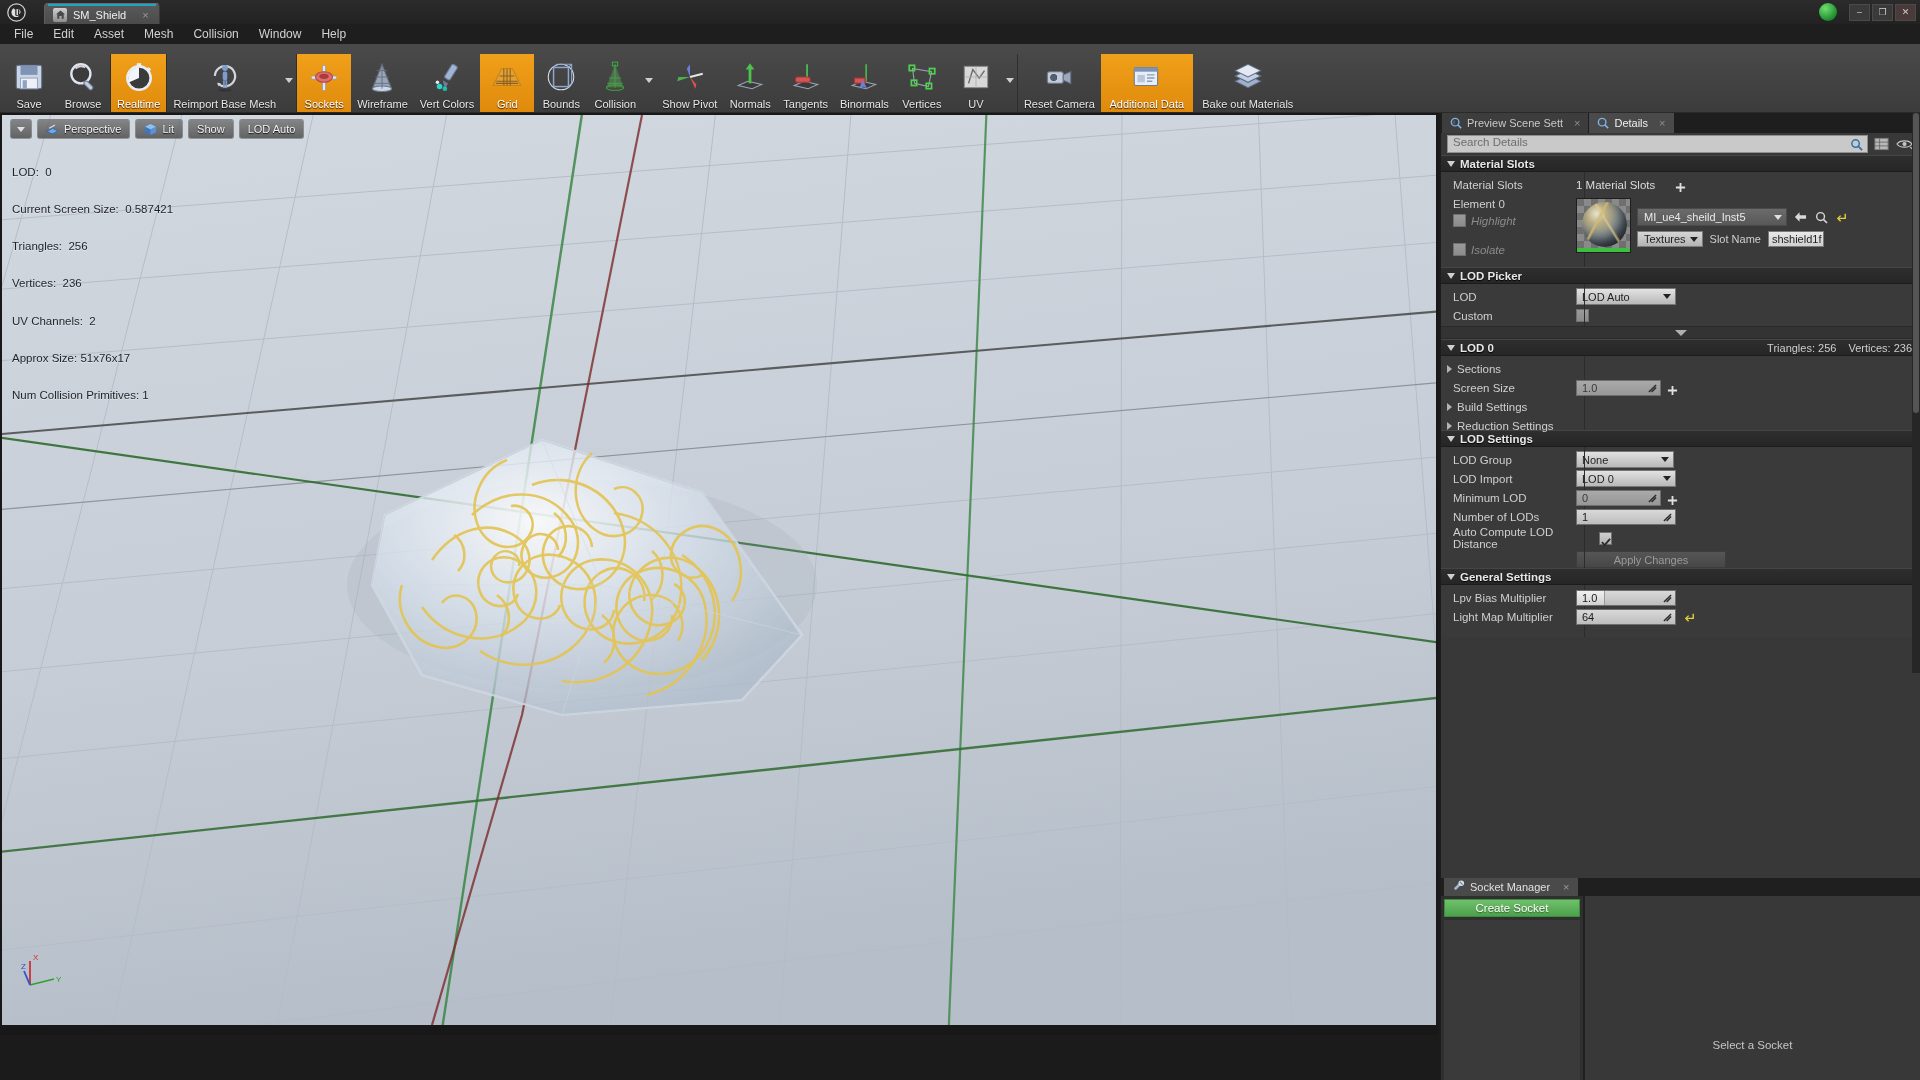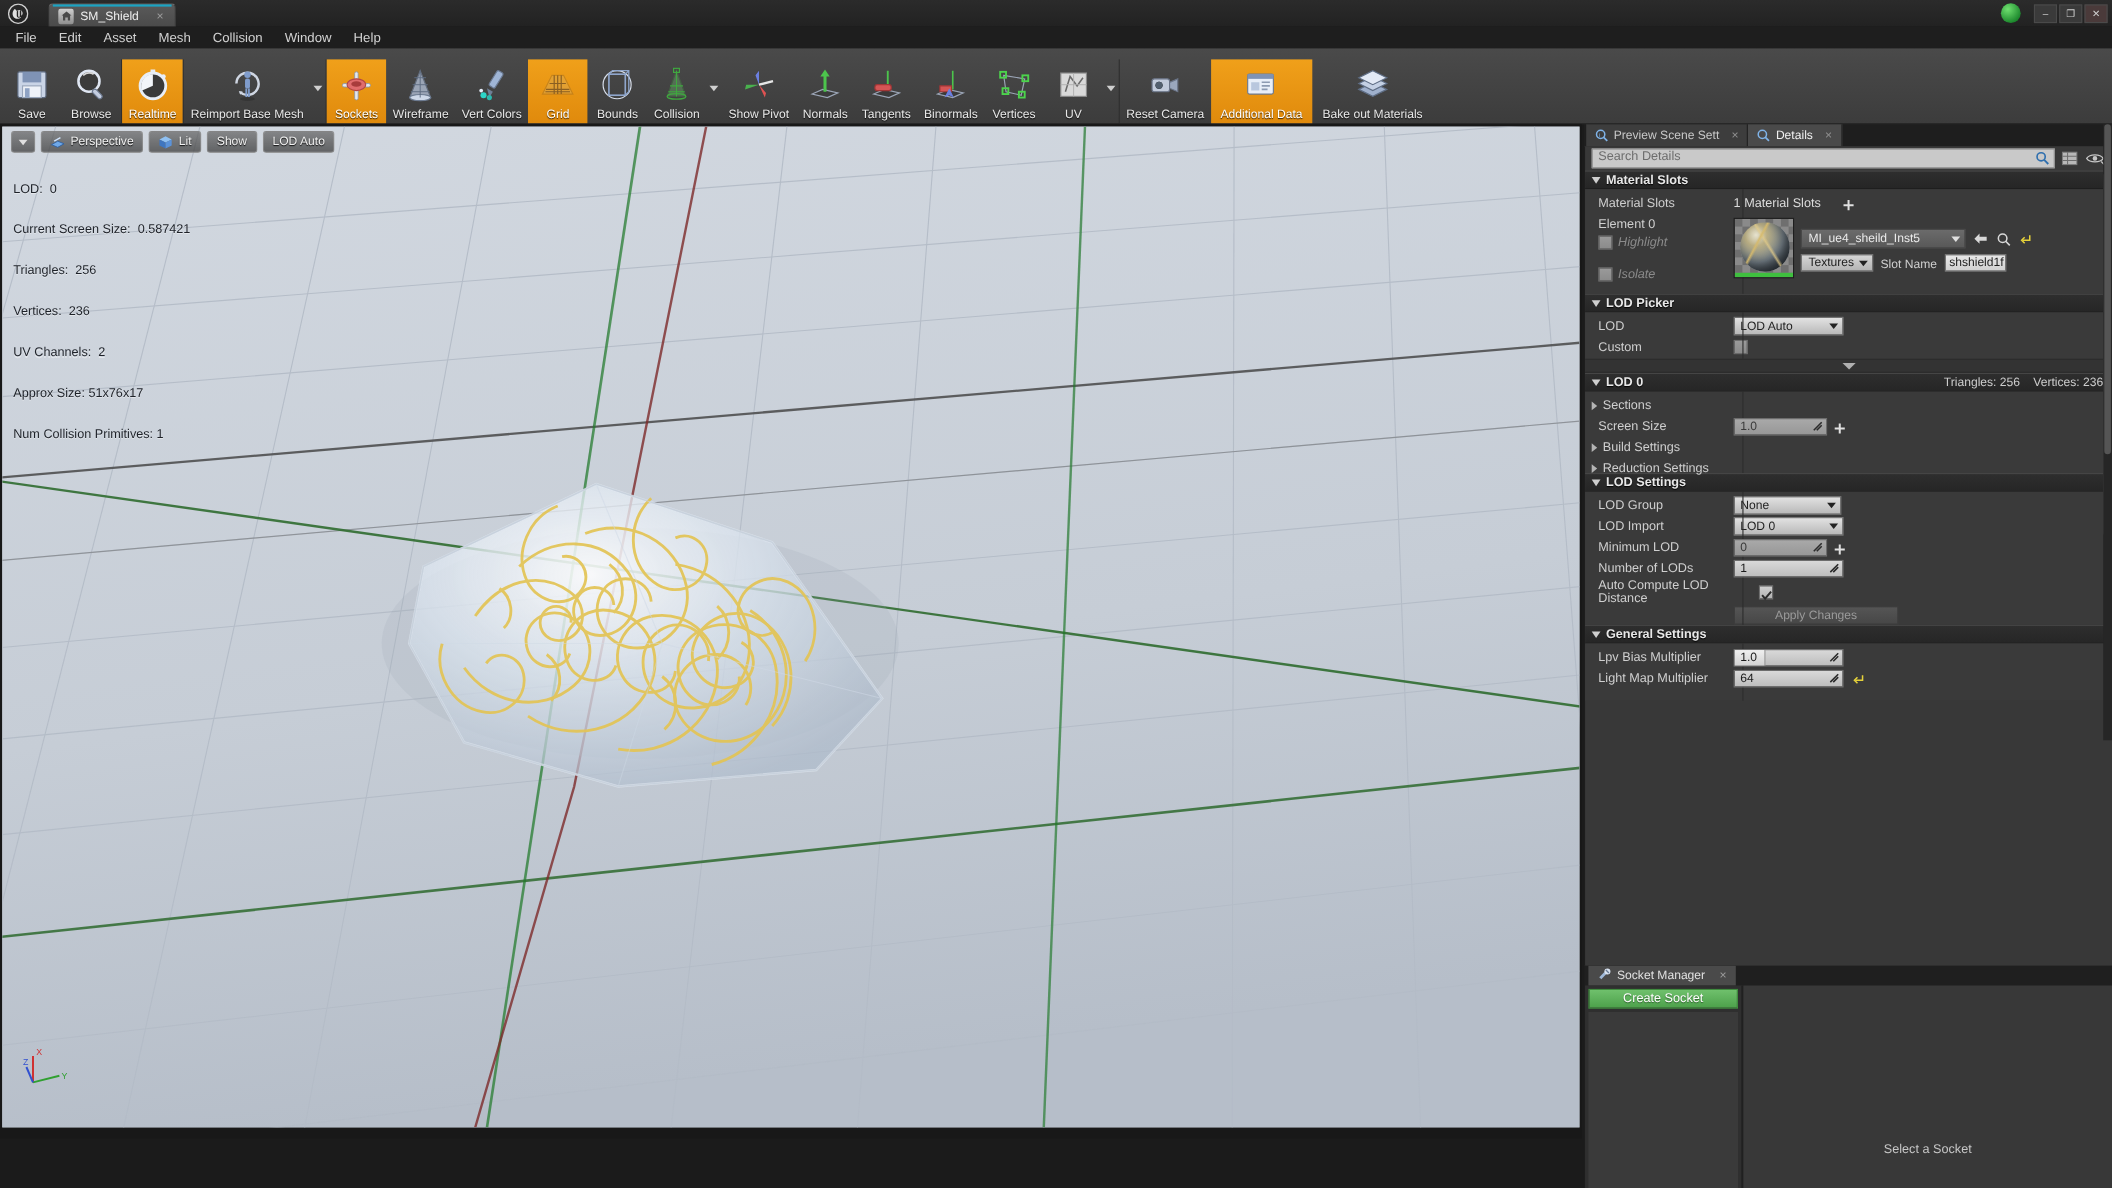--- a/index.html
+++ b/index.html
@@ -850,21 +850,21 @@
                     <path d="M9 9 l4 4" stroke="#d8d8d8" stroke-width="1.6"></path>
                   </svg>
                 </span>
                 <span class="mini-ico">
                   <svg width="12" height="12" viewBox="0 0 13 13">
                     <path d="M10 3 V8 H3" fill="none" stroke="#e5d13a" stroke-width="1.5"></path>
                     <path d="M5 5 L2 8 L5 11" fill="none" stroke="#e5d13a" stroke-width="1.5"></path>
                   </svg>
                 </span>
               </div>
-              <div style="display:flex;align-items:flex-end;gap:7px">
+              <div style="display:flex;align-items:center;gap:7px">
                 <div class="tex-btn">
                   <span>Textures</span>
                   <span class="ca"></span>
                 </div>
                 <span style="font-size:11px;color:#cfcfcf">Slot Name</span>
                 <div class="slotname-field">
                   <span>shshield1f</span>
                 </div>
               </div>
             </div>

